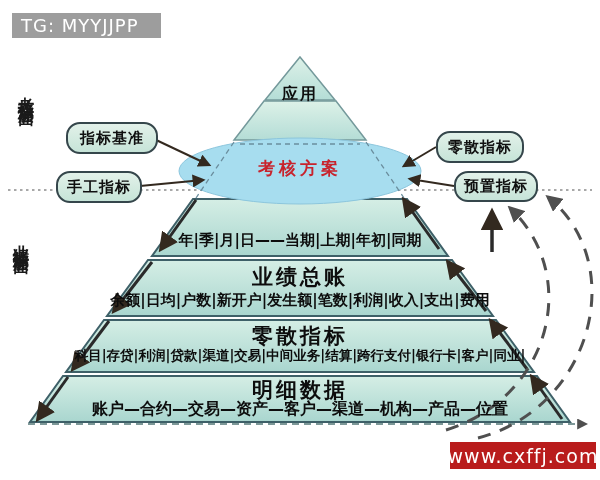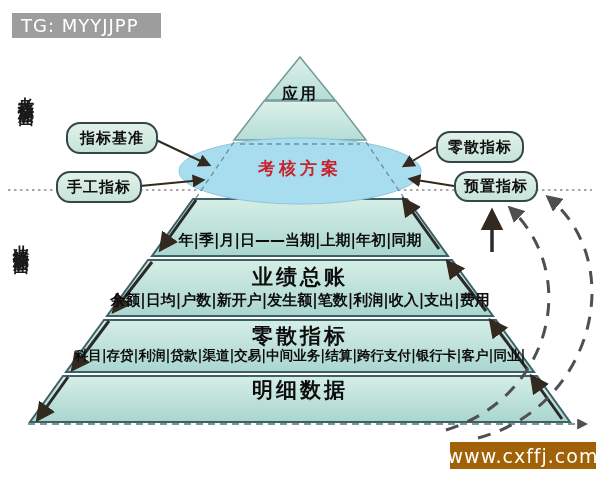--- a/index.html
+++ b/index.html
@@ -6,21 +6,21 @@
   #stage{
     position:relative;width:600px;height:480px;overflow:hidden;background:#ffffff;
     font-family:"DejaVu Sans","Liberation Sans",sans-serif;
   }
   #diagram-svg{position:absolute;left:0;top:0;z-index:1;}
   .wm{
     position:absolute;z-index:5;background:#a0a0a0;color:#ffffff;
     font-size:18px;letter-spacing:1px;display:flex;align-items:center;
   }
   #wm-top{left:12px;top:13px;width:140px;height:25px;padding-left:9px;background:#9d9d9d;}
-  #wm-bottom{left:450px;top:442px;width:146px;height:27px;justify-content:center;background:#a16207;font-size:19px;}
+  #wm-bottom{left:450px;top:442px;width:146px;height:27px;justify-content:center;background:#b91c1c;font-size:19px;}
   .vlabel{
     position:absolute;z-index:4;writing-mode:vertical-rl;text-orientation:upright;
     font-weight:bold;font-size:16px;color:#1a1a1a;letter-spacing:3px;line-height:1;
   }
   #vlabel-top{left:18px;top:84px;height:102px;}
   #vlabel-bottom{left:13px;top:232px;height:102px;}
   .box{
     position:absolute;z-index:4;border:2.5px solid #35464b;border-radius:14px;
     background:linear-gradient(180deg,#e2f1e9 0%,#c6e4d8 100%);
     display:flex;align-items:center;justify-content:center;
@@ -142,14 +142,15 @@
 
   <div class="ptxt lvl-items" id="lvl0-items">年|季|月|日——当期|上期|年初|同期</div>
 
   <div class="ptxt lvl-title" id="lvl1-title">业绩总账</div>
   <div class="ptxt lvl-items" id="lvl1-items">余额|日均|户数|新开户|发生额|笔数|利润|收入|支出|费用</div>
 
   <div class="ptxt lvl-title" id="lvl2-title">零散指标</div>
   <div class="ptxt lvl-items" id="lvl2-items">科目|存贷|利润|贷款|渠道|交易|中间业务|结算|跨行支付|银行卡|客户|同业|</div>
 
   <div class="ptxt lvl-title" id="lvl3-title">明细数据</div>
+  <div class="ptxt lvl-items" id="lvl3-items">账户—合约—交易—资产—客户—渠道—机构—产品—位置</div>
 
 </div>
 
 </body></html>

